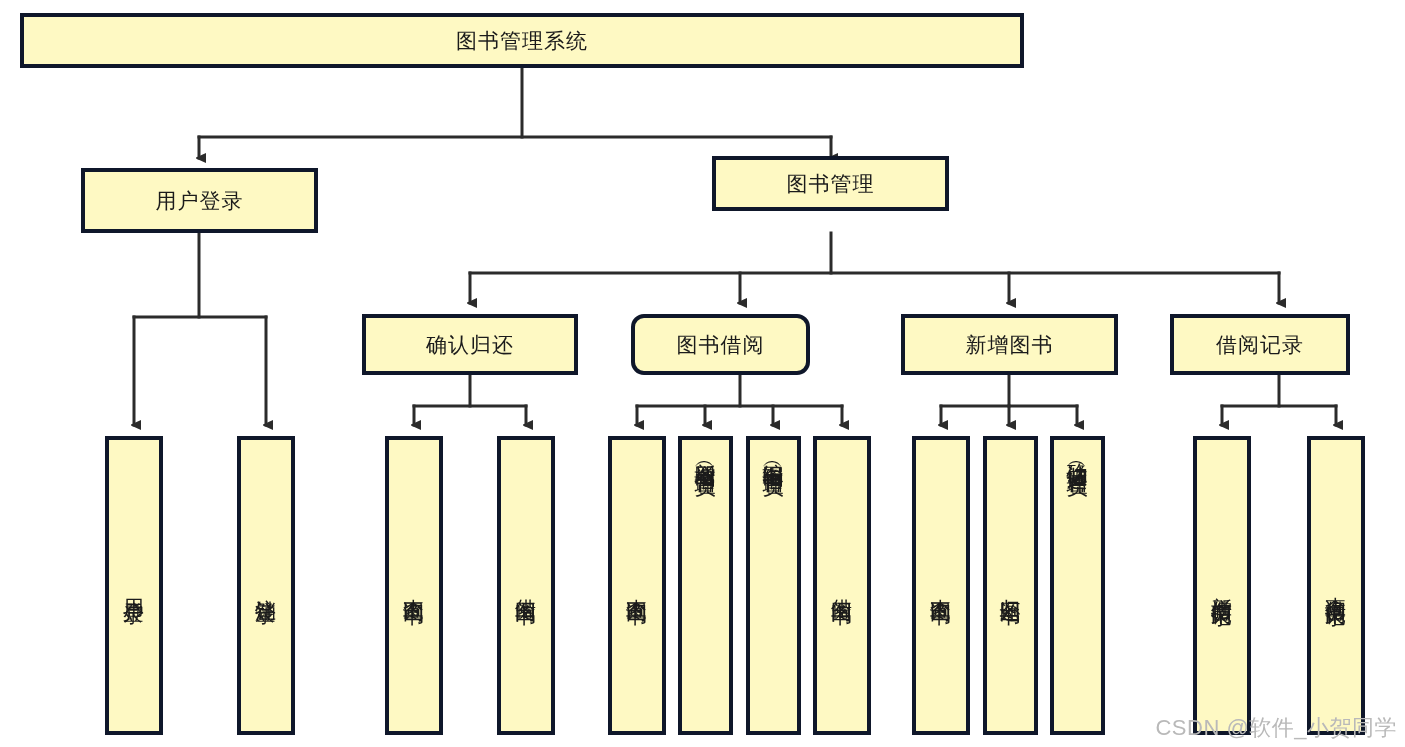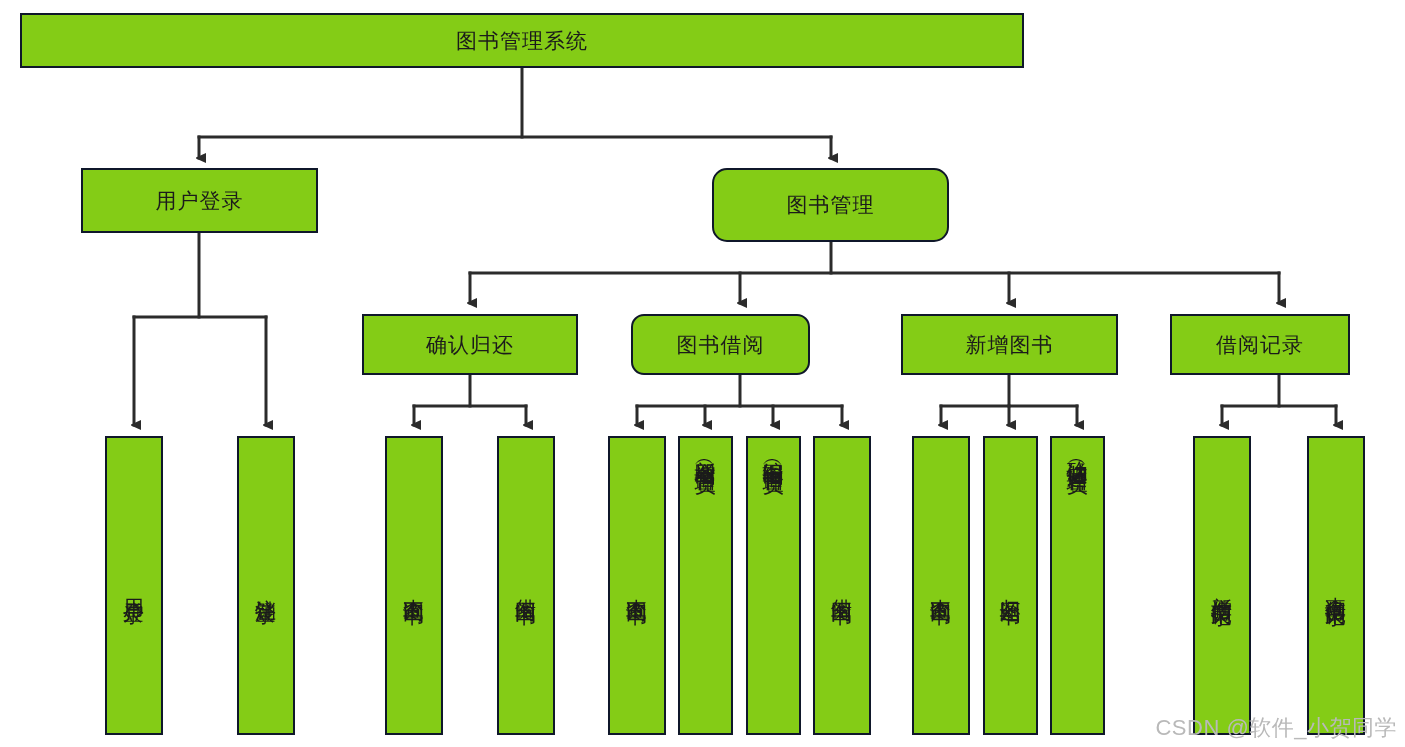--- a/index.html
+++ b/index.html
@@ -23,22 +23,22 @@
     position: absolute;
     left: 0;
     top: 0;
     width: 1405px;
     height: 747px;
     pointer-events: none;
   }
   .node {
     position: absolute;
     box-sizing: border-box;
-    background: #84cc16;
-    border: 2px solid #0f172a;
+    background: #fef9c3;
+    border: 4px solid #0f172a;
     display: flex;
     align-items: center;
     justify-content: center;
     color: #1b1b1b;
     overflow: hidden;
   }
   .node-h {
     font-size: 21px;
     letter-spacing: 1px;
     line-height: 1.1;
@@ -121,21 +121,21 @@
       <path d="M1279,375 L1279,406"></path>
       <path d="M1222,406 L1336,406"></path>
       <path d="M1222,406 L1222,425" marker-end="url(#arrowhead)"></path>
       <path d="M1336,406 L1336,425" marker-end="url(#arrowhead)"></path>
     </g>
   </svg>
 
   <div class="node node-h" style="left:20px; top:13px; width:1004px; height:55px;">图书管理系统</div>
 
   <div class="node node-h" style="left:81px; top:168px; width:237px; height:65px;">用户登录</div>
-  <div class="node node-h" style="left:712px; top:168px; width:237px; height:74px;border-radius:15px;">图书管理</div>
+  <div class="node node-h" style="left:712px; top:156px; width:237px; height:55px;">图书管理</div>
 
   <div class="node node-h" style="left:362px; top:314px; width:216px; height:61px;">确认归还</div>
   <div class="node node-h" style="left:631px; top:314px; width:179px; height:61px;border-radius:13px;">图书借阅</div>
   <div class="node node-h" style="left:901px; top:314px; width:217px; height:61px;">新增图书</div>
   <div class="node node-h" style="left:1170px; top:314px; width:180px; height:61px;">借阅记录</div>
 
   <div class="node node-v centerv" style="left:105px; top:436px; width:58px; height:299px;">用户登录</div>
   <div class="node node-v centerv" style="left:237px; top:436px; width:58px; height:299px;">注销登录</div>
 
   <div class="node node-v centerv" style="left:385px; top:436px; width:58px; height:299px;">查询图书</div>

